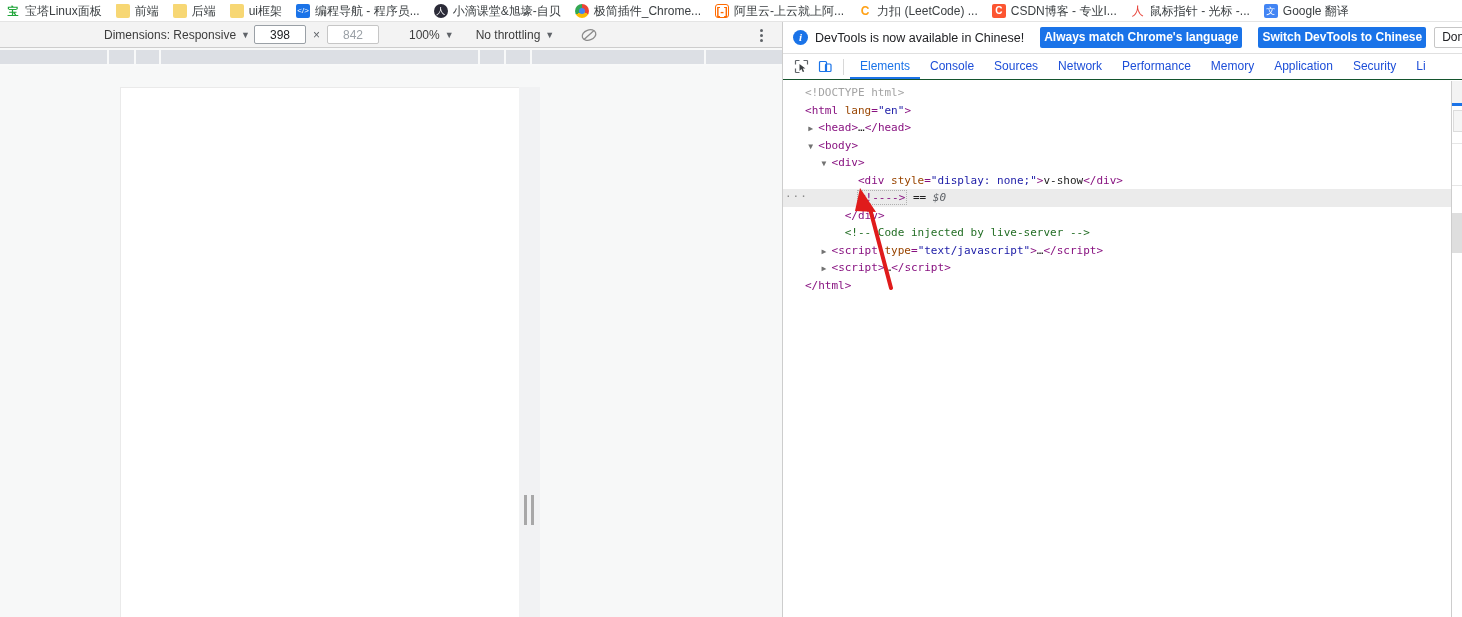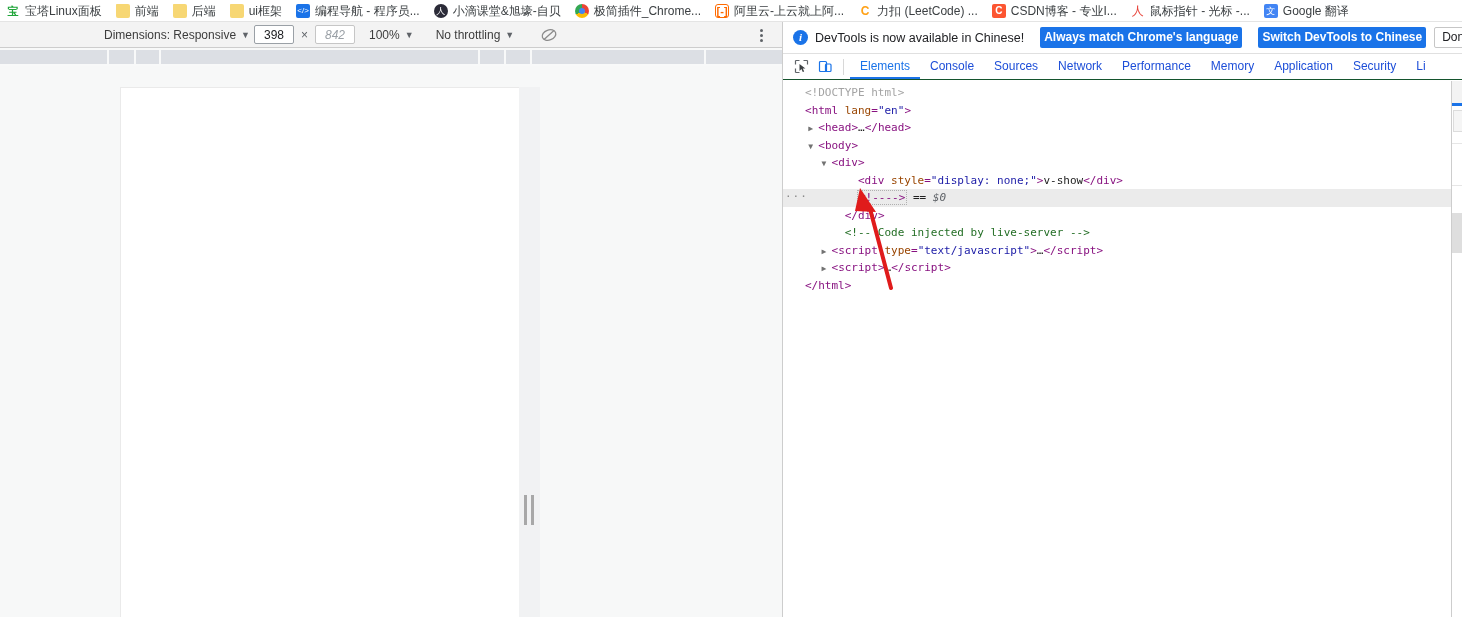--- a/index.html
+++ b/index.html
@@ -57,29 +57,29 @@
     position: absolute; left: 0; top: 22px; width: 783px; height: 26px;
     background: #f3f3f3;
     border-bottom: 1px solid #cdcdcd;
     display: flex; align-items: center;
     font-size: 12px; color: #3c3c3c;
   }
   .dt-item { display:flex; align-items:center; height:20px; padding:0 4px; }
   .dt-dims { margin-left: 100px; }
   .caret { margin-left:5px; font-size:9px; color:#5f6368; }
   .dim-input {
-    width: 40px; height: 19px; line-height:17px;
+    width: 52px; height: 19px; line-height:17px;
     border: 1px solid #9aa0a6; border-radius: 2px;
     background:#fff; text-align:center;
     font-size: 12px; color:#202124; padding:0;
     font-family: "Liberation Sans", sans-serif;
   }
-  .dim-input.muted { color:#9aa0a6; border-color:#c6c6c6;font-style:italic; }
+  .dim-input.muted { color:#9aa0a6; border-color:#c6c6c6; }
   .dim-x { margin: 0 7px; color:#5f6368; font-size:12px; }
-  .dt-zoom { margin-left: 10px; }
+  .dt-zoom { margin-left: 26px; }
   .dt-throttle { margin-left: 14px; }
   .dt-noscreens {
     margin-left: 22px; width:18px; height:18px; position:relative;
   }
   .dt-noscreens svg { display:block; }
   .dt-kebab {
     position:absolute; right: 14px; top: 4px;
     width: 16px; height: 18px;
     display:flex; flex-direction:column; align-items:center; justify-content:center;
   }

